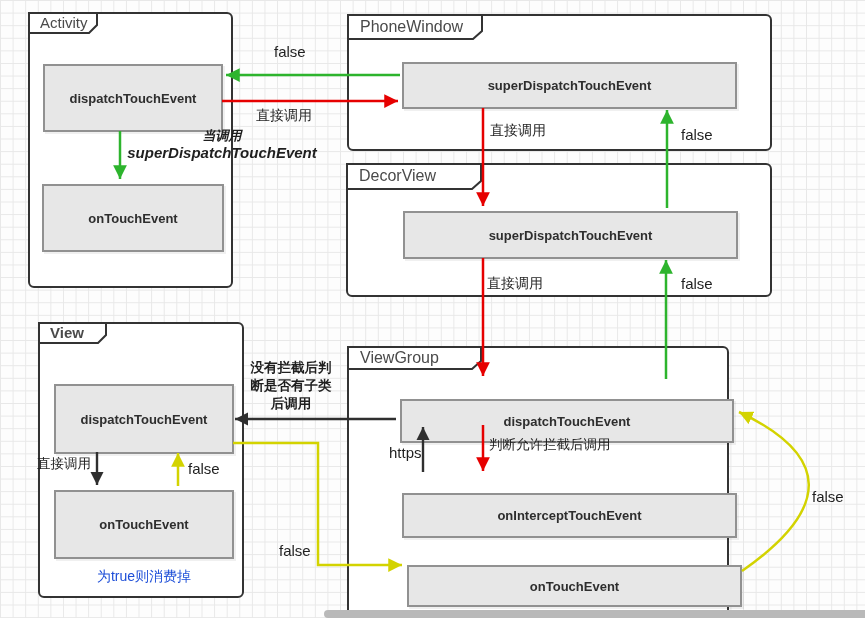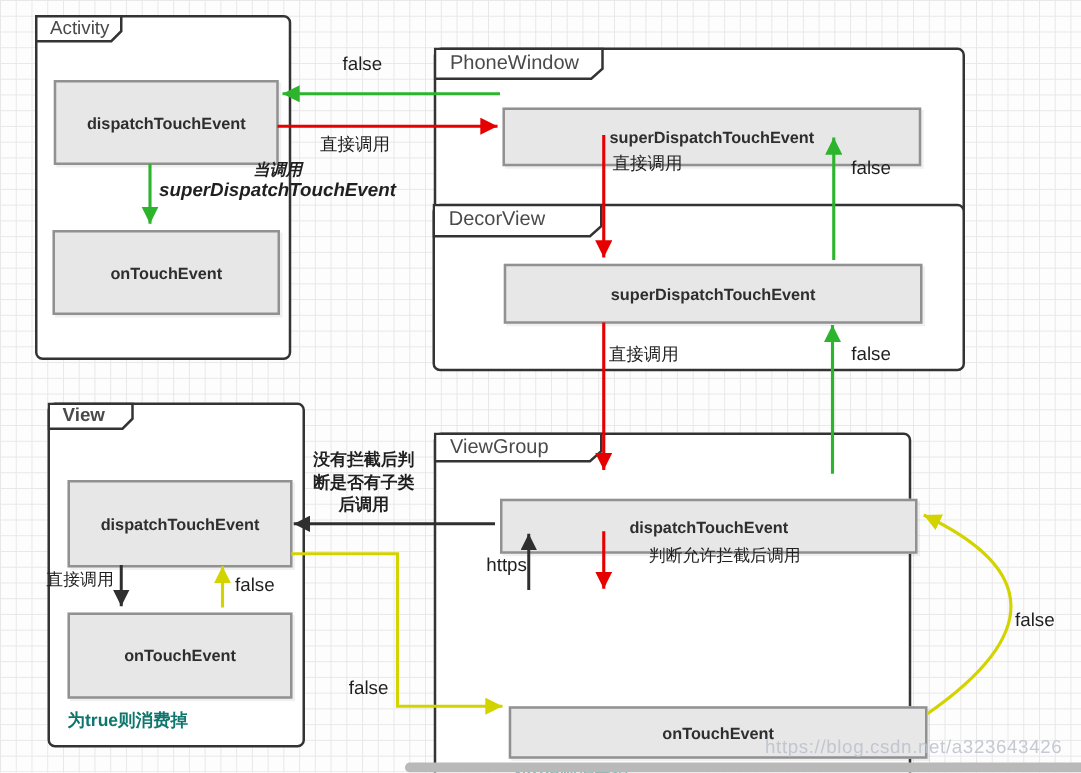--- a/index.html
+++ b/index.html
@@ -23,21 +23,21 @@
   }
   .node{
     position:absolute;background:#e7e7e7;border:2px solid #919191;
     box-sizing:border-box;display:flex;align-items:center;justify-content:center;
     box-shadow:2px 2px 0 rgba(0,0,0,0.06);z-index:12;
   }
   .node span{font-weight:bold;color:#2e2e2e;font-size:13px;}
   #arrows{position:absolute;left:0;top:0;z-index:20;pointer-events:none;}
   .lbl{position:absolute;z-index:30;font-weight:normal;color:#1f1f1f;white-space:nowrap;}
   .lbl-block{position:absolute;z-index:30;font-weight:bold;color:#1f1f1f;text-align:center;}
-  .note{position:absolute;z-index:30;font-weight:bold;color:#0f766e;font-size:14px;text-align:left;}
+  .note{position:absolute;z-index:30;font-weight:normal;color:#1d4ed8;font-size:14px;text-align:center;}
   #watermark{
     position:absolute;left:612px;top:589px;z-index:50;font-size:15px;
     color:rgba(186,191,203,0.85);white-space:nowrap;letter-spacing:0.5px;
   }
   #bottombar{
     position:absolute;left:324px;top:610px;width:541px;height:8px;
     background:#b9b9b9;border-radius:4px 0 0 4px;z-index:40;
   }
 </style>
 </head>
@@ -51,21 +51,21 @@
     </svg>
     <span class="tab-title" style="left:10px;top:0px;font-size:15px;">Activity</span>
     <div class="node" style="left:13px;top:50px;width:180px;height:68px;">
       <span>dispatchTouchEvent</span>
     </div>
     <div class="node" style="left:12px;top:170px;width:182px;height:68px;">
       <span>onTouchEvent</span>
     </div>
   </div>
 
-  <div class="container" style="left:347px;top:14px;width:425px;height:137px;margin-top:24px;">
+  <div class="container" style="left:347px;top:14px;width:425px;height:137px;">
     <svg class="tab" width="137" height="27">
       <polygon points="1,1 135,1 135,17 126,25 1,25"></polygon>
     </svg>
     <span class="tab-title" style="left:11px;top:2px;font-size:16px;">PhoneWindow</span>
     <div class="node" style="left:53px;top:46px;width:335px;height:47px;">
       <span>superDispatchTouchEvent</span>
     </div>
   </div>
 
   <div class="container" style="left:346px;top:163px;width:426px;height:134px;">
@@ -78,20 +78,23 @@
     </div>
   </div>
 
   <div class="container" style="left:347px;top:346px;width:382px;height:281px;">
     <svg class="tab" width="136" height="25">
       <polygon points="1,1 134,1 134,15 125,23 1,23"></polygon>
     </svg>
     <span class="tab-title" style="left:11px;top:1px;font-size:16px;">ViewGroup</span>
     <div class="node" style="left:51px;top:51px;width:334px;height:44px;">
       <span>dispatchTouchEvent</span>
+    </div>
+    <div class="node" style="left:53px;top:145px;width:335px;height:45px;">
+      <span>onInterceptTouchEvent</span>
     </div>
     <div class="node" style="left:58px;top:217px;width:335px;height:42px;">
       <span>onTouchEvent</span>
     </div>
     <div class="note" style="left:58px;top:261px;width:335px;">为true则消费掉</div>
   </div>
 
   <div class="container" style="left:38px;top:322px;width:206px;height:276px;">
     <svg class="tab" width="70" height="23">
       <polygon points="1,1 68,1 68,13 60,21 1,21"></polygon>
@@ -150,32 +153,31 @@
     <div style="font-size:13px;">当调用</div>
     <div style="font-size:15px;">superDispatchTouchEvent</div>
   </div>
 
   <div class="lbl" style="left:490px;top:122px;font-size:14px;">直接调用</div>
   <div class="lbl" style="left:681px;top:126px;font-size:15px;">false</div>
 
   <div class="lbl" style="left:487px;top:275px;font-size:14px;">直接调用</div>
   <div class="lbl" style="left:681px;top:275px;font-size:15px;">false</div>
 
-  <div class="lbl" style="left:489px;top:436px;font-size:13.5px;margin-left:30px;">判断允许拦截后调用</div>
+  <div class="lbl" style="left:489px;top:436px;font-size:13.5px;">判断允许拦截后调用</div>
   <div class="lbl" style="left:389px;top:444px;font-size:15px;">https</div>
 
   <div class="lbl-block" style="left:244px;top:359px;width:94px;font-size:13.5px;line-height:1.35;">
     <div>没有拦截后判</div>
     <div>断是否有子类</div>
     <div>后调用</div>
   </div>
 
   <div class="lbl" style="left:37px;top:455px;font-size:13.5px;">直接调用</div>
   <div class="lbl" style="left:188px;top:460px;font-size:15px;">false</div>
 
   <div class="lbl" style="left:279px;top:542px;font-size:15px;">false</div>
   <div class="lbl" style="left:812px;top:488px;font-size:15px;">false</div>
 
-  <div id="watermark">https://blog.csdn.net/a323643426</div>
 
   <div id="bottombar"></div>
 
 </div>
 
 </body></html>

